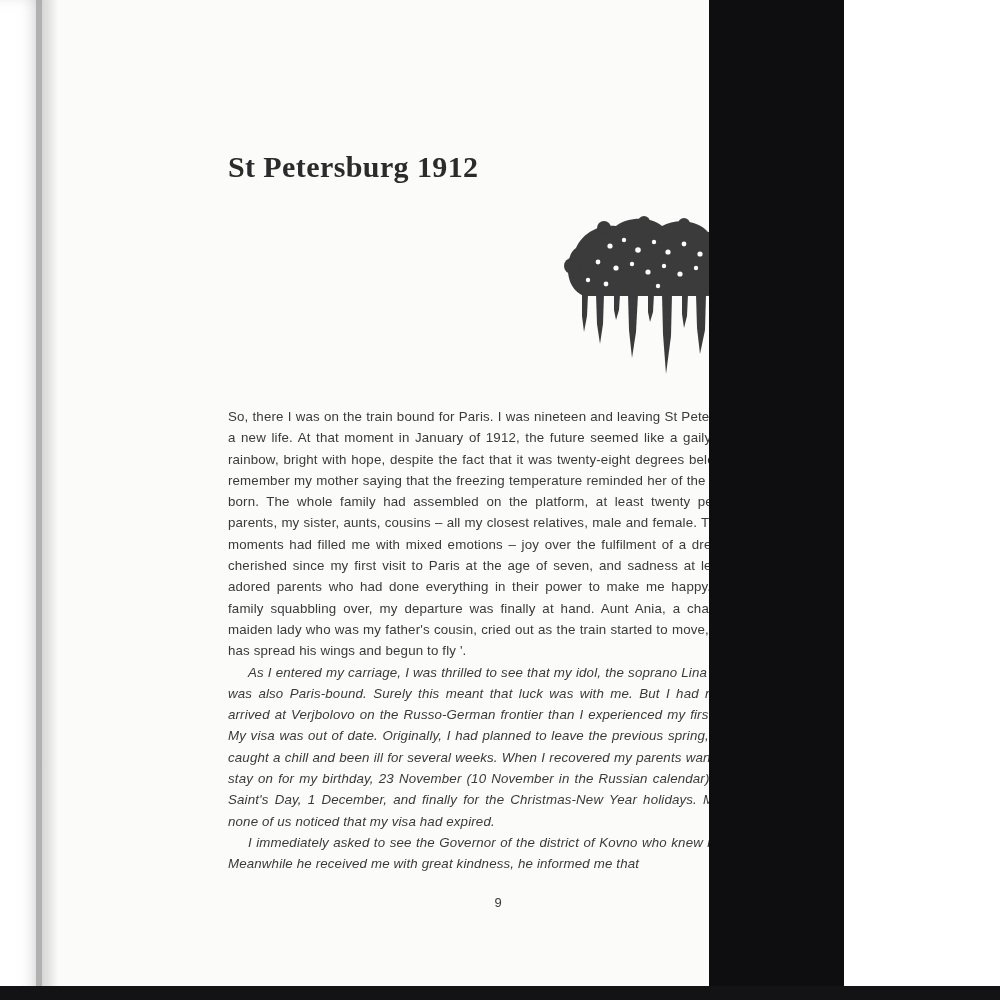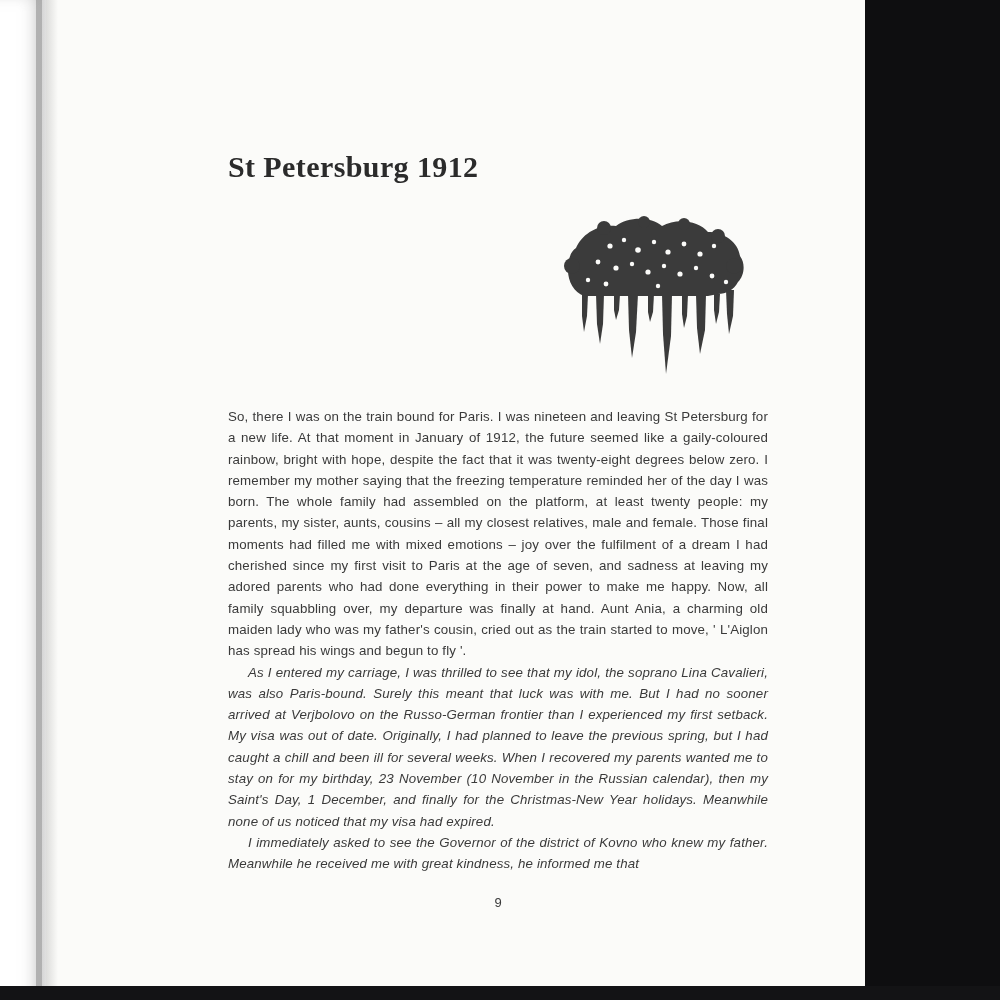--- a/index.html
+++ b/index.html
@@ -8,21 +8,21 @@
   }
   body {
     width: 1000px;
     height: 1000px;
     background: #ffffff;
     font-family: "Liberation Serif", serif;
     overflow: hidden;
   }
   .page-scan {
     position: relative;
-    width: 1000px;
+    width: 844px;
     height: 1000px;
     background: #fbfbf9;
   }
   
   .scan-edge-right {
     position: absolute;
     top: 0;
     right: 0;
     width: 135px;
     height: 1000px;

